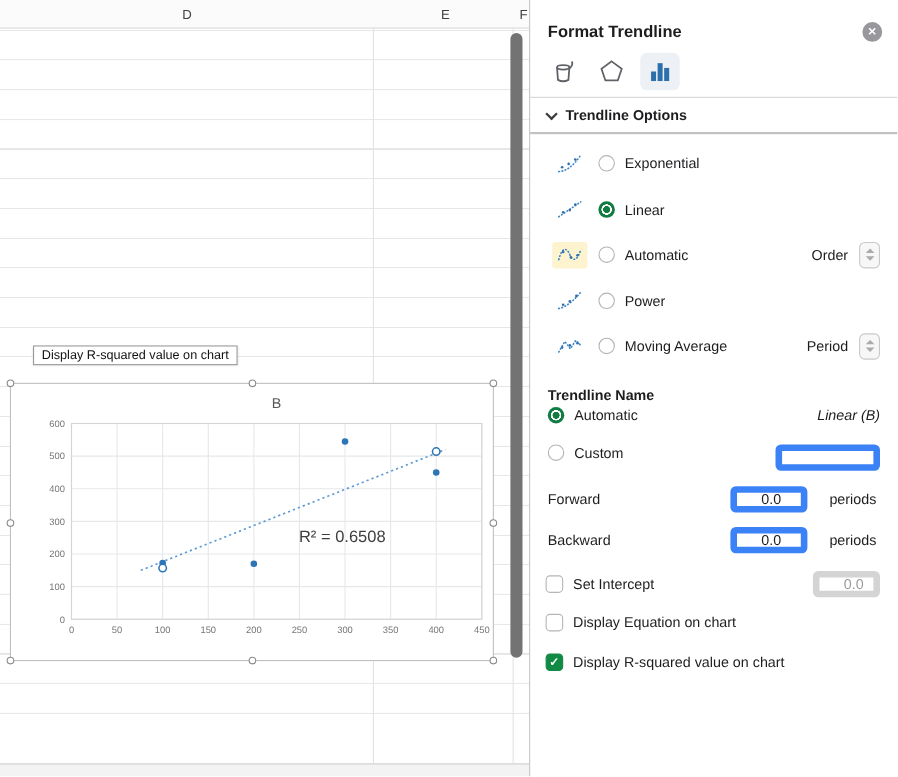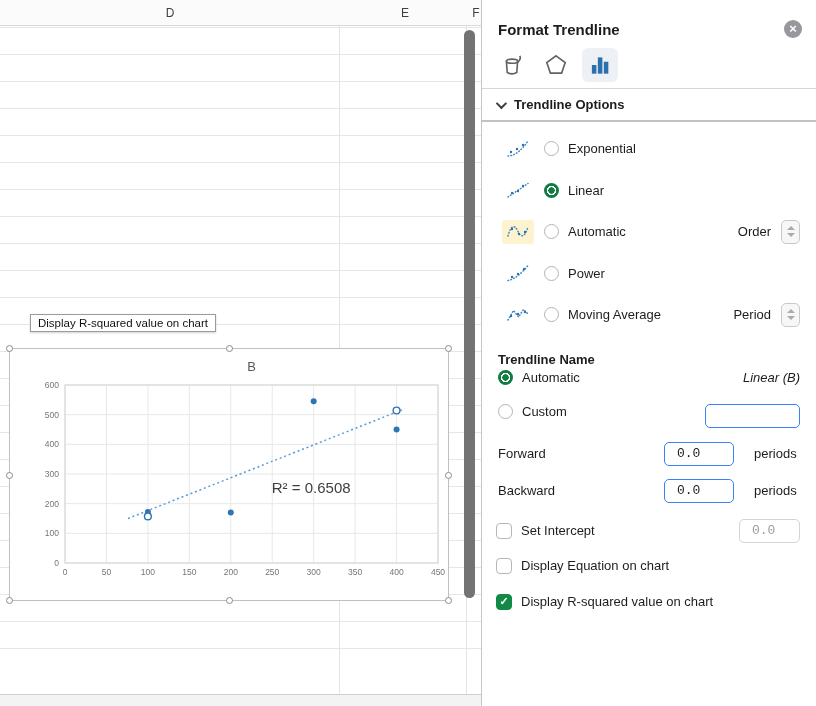--- a/index.html
+++ b/index.html
@@ -72,22 +72,22 @@
   .tri-up { width:0; height:0; border-left:4px solid transparent; border-right:4px solid transparent;
     border-bottom:4px solid #ababab; }
   .tri-down { width:0; height:0; border-left:4px solid transparent; border-right:4px solid transparent;
     border-top:4px solid #ababab; }
 
   .sub-heading { font-weight:bold; padding-left:16px; margin-top:14px; height:20px; line-height:20px; }
   .name-row { display:flex; padding:0 16px 0 16px; height:34px; }
   .name-row .radio { margin-left:0; }
   .name-row .lbl { margin-left:9px; }
   .right-val { margin-left:auto;font-style:italic; }
-  .txt-input { height:24px; border:1px solid #3b82f6; border-radius:5px; font-size:13px;
-    font-family:Liberation Mono, monospace; padding-left:12px; background:#fff; color:#1d1d1f; }
+  .txt-input { height:24px; border:6px solid #3b82f6; border-radius:5px; font-size:13px;
+    font-family:Liberation Sans, sans-serif; padding-left:22px; background:#fff; color:#1d1d1f; }
   .custom-input { width:95px; margin-left:auto; }
   .forecast-row { display:flex; align-items:center; padding:0 16px; height:36px; }
   .forecast-input { width:70px; margin-left:auto; }
   .unit { margin-left:20px; width:46px; }
   .check-row { display:flex; align-items:center; padding:0 16px 0 14px; height:35px; }
   .checkbox { width:16px; height:16px; border:1.5px solid #b6b6b6; border-radius:4px; background:#fff;
     flex:none; position:relative; }
   .checkbox.on { background:#128a46; border-color:#128a46; }
   .checkbox.on::before { content:"\2713"; position:absolute; left:50%; top:50%;
     transform:translate(-50%,-52%); color:#fff; font-size:11px; font-weight:bold; }

